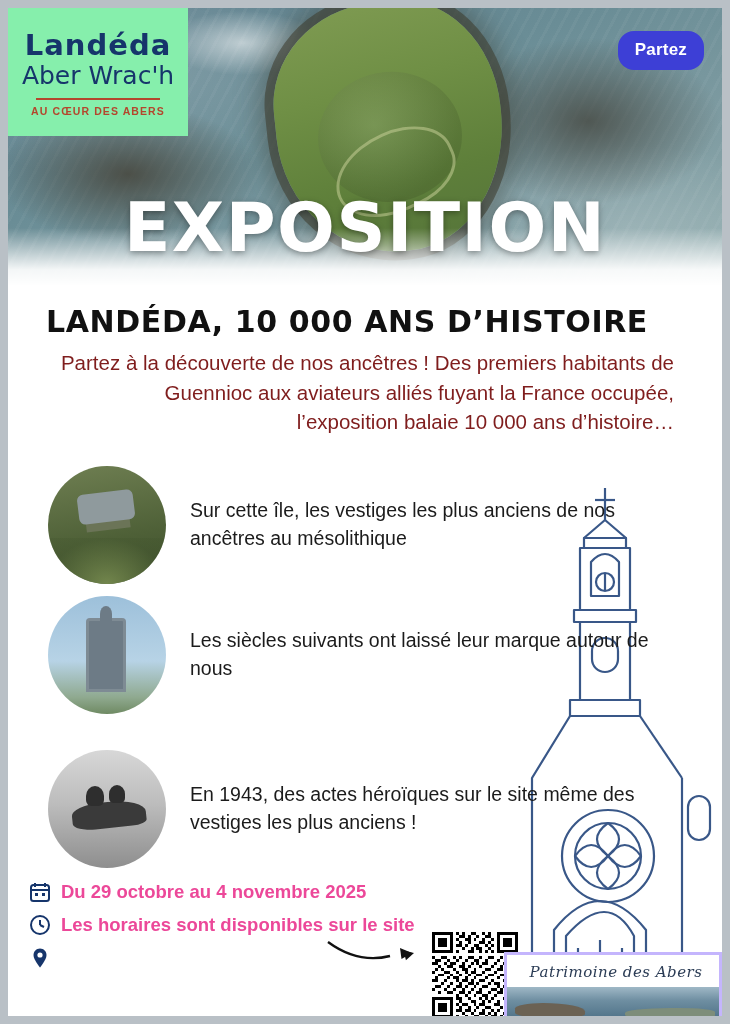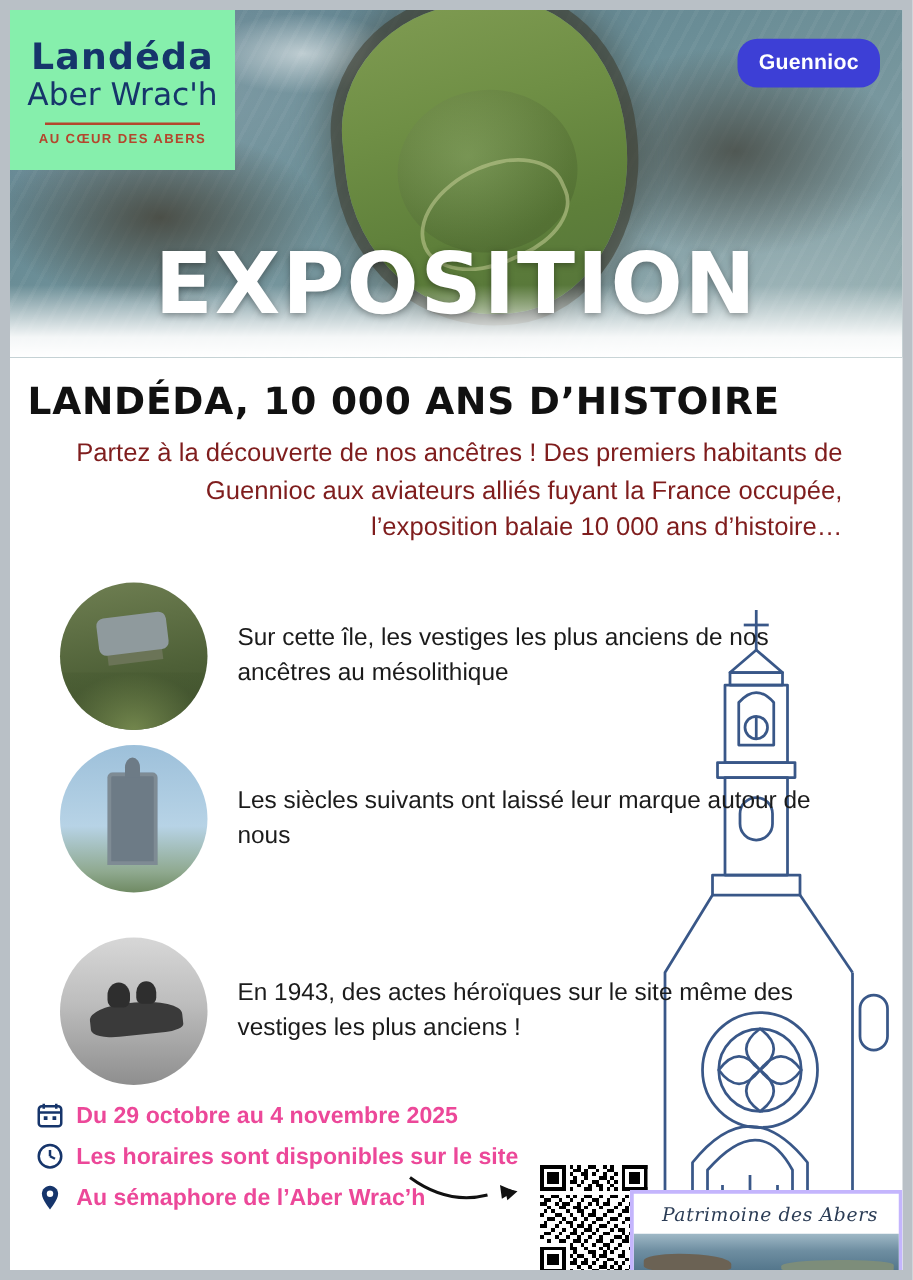--- a/index.html
+++ b/index.html
@@ -189,20 +189,21 @@
   .subtitle {
     position: absolute;
     left: 0; top: 296px;
     width: 630px;
     text-align: center;
     font-family: "DejaVu Sans", sans-serif;
     font-weight: bold;
     font-size: 30px;
     letter-spacing: .6px;
     color: #111111;
+    padding-left: 24px;
   }
   .lede {
     position: absolute;
     left: 52px;
     top: 340px;
     width: 614px;
     text-align: right;
     font-size: 20.5px;
     line-height: 1.45;
     color: #7f1d1d;
@@ -391,21 +392,21 @@
     <div class="hero-title">EXPOSITION</div>
   </div>
 
   <div class="logo-box">
     <div class="logo-l1">Landéda</div>
     <div class="logo-l2">Aber Wrac'h</div>
     <div class="logo-rule"></div>
     <div class="logo-l3">AU CŒUR DES ABERS</div>
   </div>
 
-  <div class="badge-free">Guennioc</div>
+  <div class="badge-free">Partez</div>
 
   <svg class="church" viewBox="0 0 230 546">
     <g fill="none" stroke="#2f4f82" stroke-width="2.2" stroke-linejoin="round">
 
       <line x1="113" y1="10" x2="113" y2="42"></line>
       <line x1="103" y1="22" x2="123" y2="22"></line>
 
       <path d="M92 60 L113 42 L134 60 Z"></path>
       <rect x="92" y="60" width="42" height="10"></rect>
 
@@ -483,21 +484,20 @@
       </span>
       <span class="info-text">Les horaires sont disponibles sur le site</span>
     </div>
     <div class="info-row">
       <span class="info-icon">
         <svg width="22" height="22" viewBox="0 0 22 22">
           <path d="M11 1.5c-3.6 0-6.5 2.9-6.5 6.5 0 4.8 6.5 12.5 6.5 12.5s6.5-7.7 6.5-12.5c0-3.6-2.9-6.5-6.5-6.5z" fill="#16356b"></path>
           <circle cx="11" cy="8" r="2.6" fill="#ffffff"></circle>
         </svg>
       </span>
-      <span class="info-text">Au sémaphore de l’Aber Wrac’h</span>
     </div>
   </div>
 
   <svg class="arrow" viewBox="0 0 110 30">
     <path d="M2 6 q30 22 62 14" fill="none" stroke="#111" stroke-width="2.4"></path>
     <path d="M64 14 l-10 -4 l1 10 Z" fill="#111" transform="translate(24,3) rotate(-8 64 14)"></path>
     <path d="M86 17 l-12 -5 l1.5 11 Z" fill="#111"></path>
   </svg>
 
   <div class="qr">

